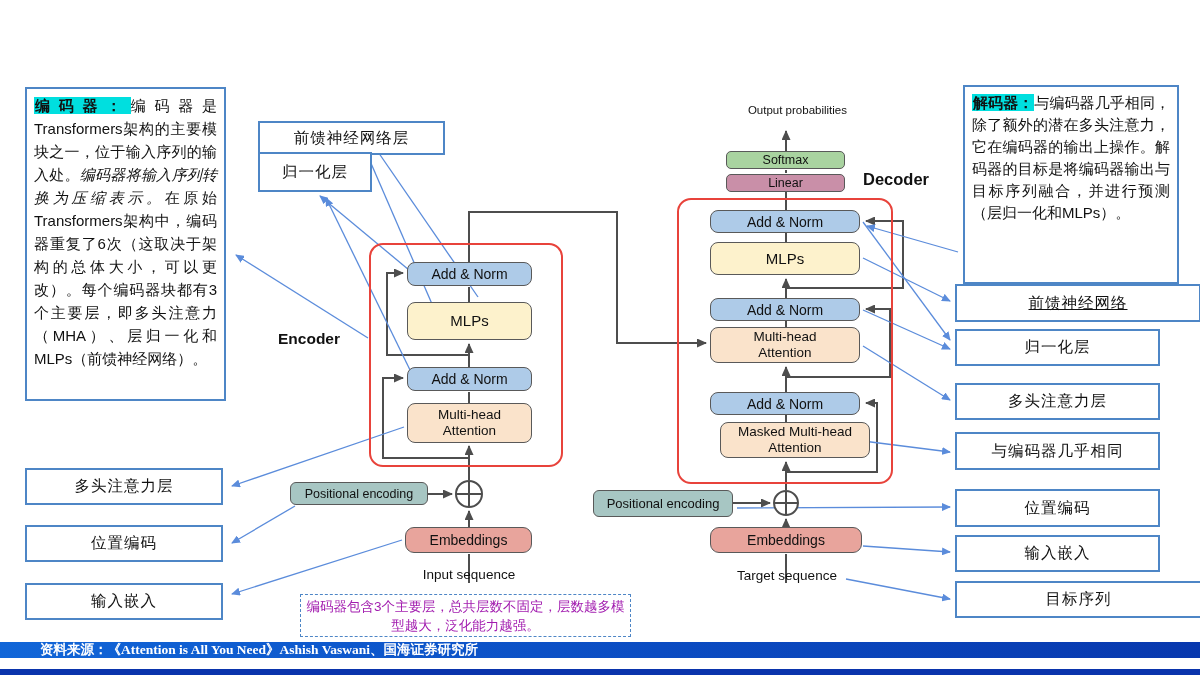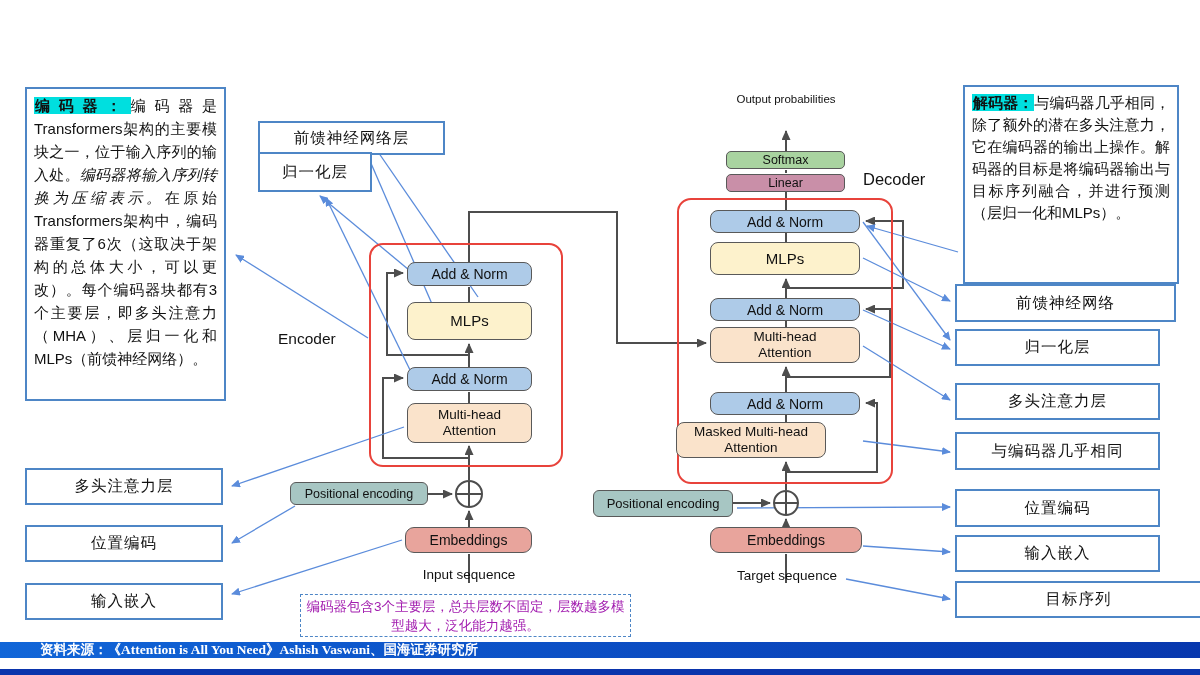--- a/index.html
+++ b/index.html
@@ -15,21 +15,21 @@
   .panel .it{font-style:italic;}
   .left-panel{left:25px;top:87px;width:201px;height:314px;}
   .right-panel{left:963px;top:85px;width:216px;height:199px;line-height:22px;}
   
   .lbl{border:2px solid #4e86c6;background:#fff;display:flex;align-items:center;justify-content:center;
        font-size:15.5px;box-sizing:border-box;color:#111;letter-spacing:1px;}
   
   .node{border:1.5px solid #595959;border-radius:8px;display:flex;align-items:center;justify-content:center;
         box-sizing:border-box;font-size:14px;text-align:center;line-height:16px;color:#111;}
   .stack{border:2.5px solid #e8433b;border-radius:14px;background:transparent;box-sizing:border-box;}
-  .dlabel{font-weight:normal;font-size:16px;color:#111;}
+  .dlabel{font-weight:bold;font-size:16px;color:#111;}
   .small-cap{font-size:13.5px;color:#111;text-align:center;}
   .note{left:300px;top:594px;width:331px;height:43px;border:1.5px dashed #4e86c6;box-sizing:border-box;
         display:flex;align-items:center;justify-content:center;text-align:center;
         font-size:13.5px;line-height:19px;color:#a21caf;}
   .footer-bar{left:0;top:642px;width:1200px;height:16px;
         background:linear-gradient(100deg,#1166d8 0%,#0b4cc2 55%,#0838ae 100%);
         display:flex;align-items:center;}
   .footer-strip{left:0;top:669px;width:1200px;height:6px;background:#0a34ac;}
   .footer-text{margin-left:40px;color:#ffffff;font-weight:bold;font-size:13.5px;
         font-family:"Liberation Serif","DejaVu Serif",serif;}
@@ -120,49 +120,49 @@
     <span class="hl">解码器：</span><span>与编码器几乎相同，除了额外的潜在多头注意力，它在编码器的输出上操作。解码器的目标是将编码器输出与目标序列融合，并进行预测（层归一化和MLPs）。</span>
   </div>
 
   <div class="abs lbl" style="left:258px;top:93px;width:187px;height:34px;margin-top:28px;">前馈神经网络层</div>
   <div class="abs lbl" style="left:258px;top:152px;width:114px;height:40px;">归一化层</div>
 
   <div class="abs lbl" style="left:25px;top:468px;width:198px;height:37px;">多头注意力层</div>
   <div class="abs lbl" style="left:25px;top:525px;width:198px;height:37px;">位置编码</div>
   <div class="abs lbl" style="left:25px;top:583px;width:198px;height:37px;">输入嵌入</div>
 
-  <div class="abs lbl" style="left:955px;top:284px;width:221px;height:38px;">前馈神经网络</div>
+  <div class="abs lbl" style="left:955px;top:284px;width:246px;height:38px;text-decoration:underline;">前馈神经网络</div>
   <div class="abs lbl" style="left:955px;top:329px;width:205px;height:37px;">归一化层</div>
   <div class="abs lbl" style="left:955px;top:383px;width:205px;height:37px;">多头注意力层</div>
   <div class="abs lbl" style="left:955px;top:432px;width:205px;height:38px;">与编码器几乎相同</div>
   <div class="abs lbl" style="left:955px;top:489px;width:205px;height:38px;">位置编码</div>
   <div class="abs lbl" style="left:955px;top:535px;width:205px;height:37px;">输入嵌入</div>
   <div class="abs lbl" style="left:955px;top:581px;width:247px;height:37px;">目标序列</div>
 
   <div class="abs stack" style="left:369px;top:243px;width:194px;height:224px;"></div>
   <div class="abs dlabel" style="left:278px;top:330px;font-size:15.5px;">Encoder</div>
   <div class="abs node" style="left:407px;top:262px;width:125px;height:24px;background:#aecbe8;">Add &amp; Norm</div>
   <div class="abs node" style="left:407px;top:302px;width:125px;height:38px;background:#fdf2cc;font-size:15px;">MLPs</div>
   <div class="abs node" style="left:407px;top:367px;width:125px;height:24px;background:#aecbe8;">Add &amp; Norm</div>
   <div class="abs node" style="left:407px;top:403px;width:125px;height:40px;background:#fae3cb;font-size:13.5px;padding:0 14px;">Multi-head Attention</div>
   <div class="abs node" style="left:290px;top:482px;width:138px;height:23px;background:#a7c6c3;font-size:12.5px;border-radius:6px;">Positional encoding</div>
   <div class="abs node" style="left:405px;top:527px;width:127px;height:26px;background:#e8a49c;border-radius:9px;">Embeddings</div>
   <div class="abs small-cap" style="left:409px;top:567px;width:120px;">Input sequence</div>
 
-  <div class="abs small-cap" style="left:725px;top:93px;width:122px;font-size:11.5px;">Output probabilities</div>
+  <div class="abs small-cap" style="left:725px;top:104px;width:122px;font-size:11.5px;text-align:right;">Output probabilities</div>
   <div class="abs node" style="left:726px;top:151px;width:119px;height:18px;background:#a9d3a0;font-size:12.5px;border-radius:5px;">Softmax</div>
   <div class="abs node" style="left:726px;top:174px;width:119px;height:18px;background:#c98fa8;font-size:12.5px;border-radius:5px;">Linear</div>
   <div class="abs dlabel" style="left:863px;top:170px;font-size:16.5px;">Decoder</div>
   <div class="abs stack" style="left:677px;top:198px;width:216px;height:286px;"></div>
   <div class="abs node" style="left:710px;top:210px;width:150px;height:23px;background:#aecbe8;">Add &amp; Norm</div>
   <div class="abs node" style="left:710px;top:242px;width:150px;height:33px;background:#fdf2cc;font-size:15px;">MLPs</div>
   <div class="abs node" style="left:710px;top:298px;width:150px;height:23px;background:#aecbe8;">Add &amp; Norm</div>
   <div class="abs node" style="left:710px;top:327px;width:150px;height:36px;background:#fae3cb;font-size:13.5px;padding:0 28px;">Multi-head Attention</div>
   <div class="abs node" style="left:710px;top:392px;width:150px;height:23px;background:#aecbe8;">Add &amp; Norm</div>
-  <div class="abs node" style="left:676px;top:422px;width:150px;height:36px;background:#fae3cb;font-size:13.5px;padding:0 8px;">Masked Multi-head Attention</div>
+  <div class="abs node" style="left:720px;top:422px;width:150px;height:36px;background:#fae3cb;font-size:13.5px;padding:0 8px;">Masked Multi-head Attention</div>
   <div class="abs node" style="left:593px;top:490px;width:140px;height:27px;background:#a7c6c3;font-size:13px;border-radius:6px;">Positional encoding</div>
   <div class="abs node" style="left:710px;top:527px;width:152px;height:26px;background:#e8a49c;border-radius:9px;">Embeddings</div>
   <div class="abs small-cap" style="left:726px;top:568px;width:122px;">Target sequence</div>
 
   <div class="abs note">编码器包含3个主要层，总共层数不固定，层数越多模型越大，泛化能力越强。</div>
 
   <div class="abs footer-bar">
     <span class="footer-text">资料来源：《Attention is All You Need》Ashish Vaswani、国海证券研究所</span>
   </div>
   <div class="abs footer-strip"></div>

